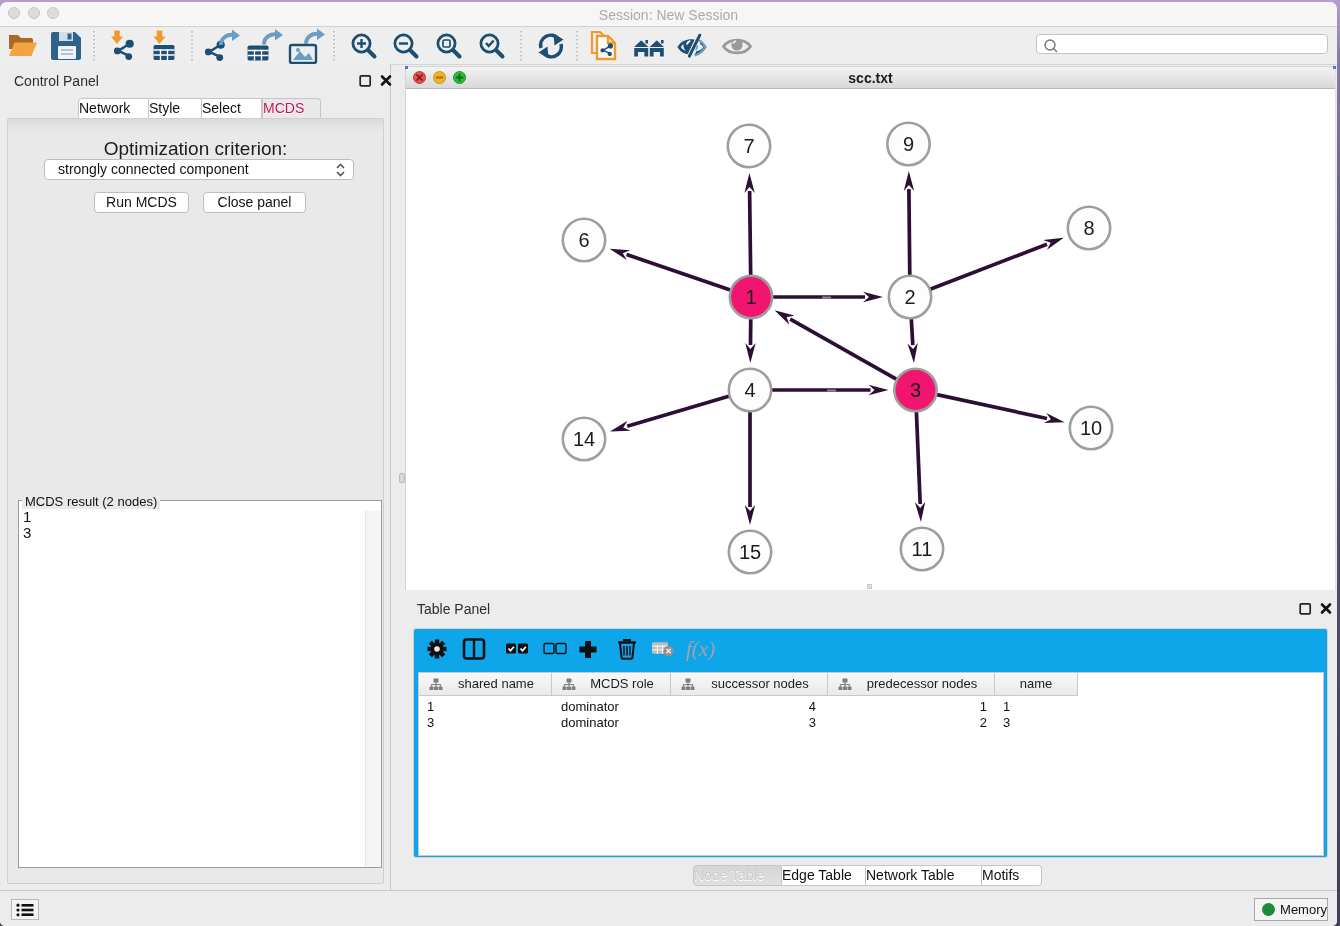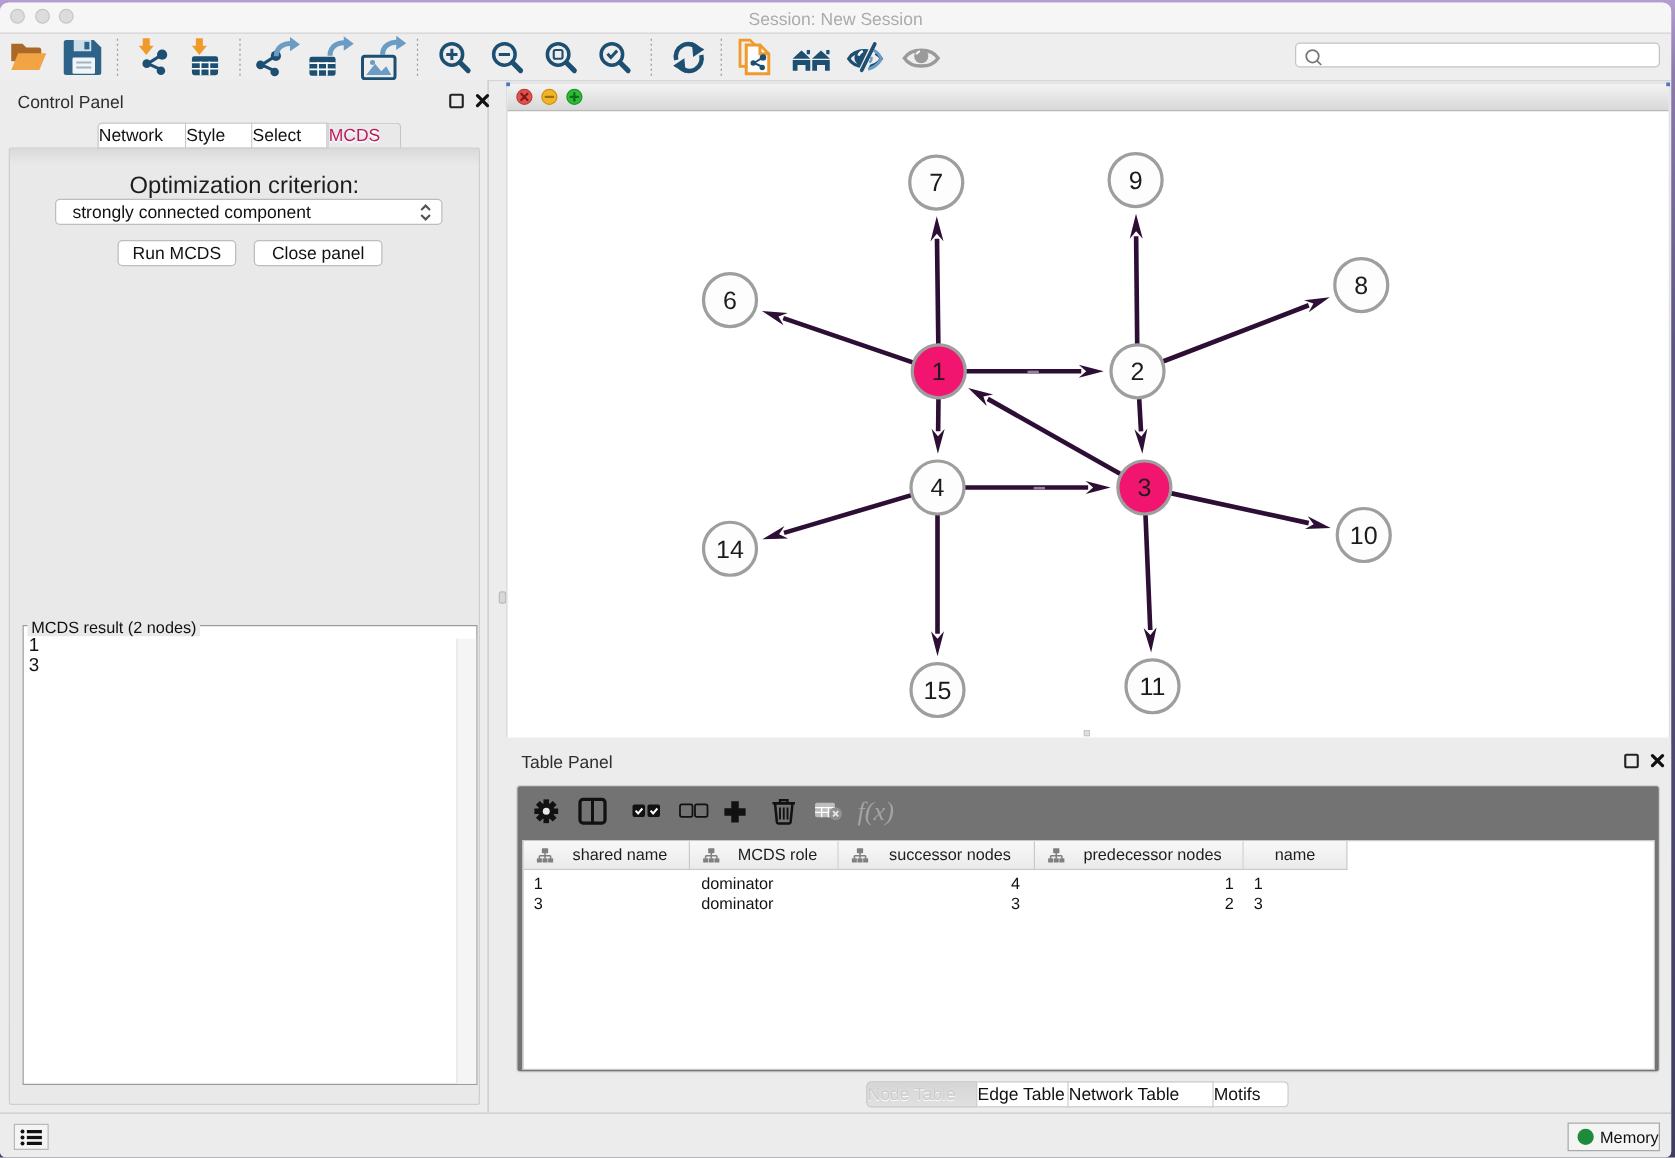--- a/index.html
+++ b/index.html
@@ -25,21 +25,21 @@
 #mcdstext{position:absolute;left:4px;top:8px;font-size:15px;color:#111;line-height:16px}
 #mcdsscroll{position:absolute;right:0;top:10px;width:16px;height:356px;background:#f5f5f5;border-left:1px solid #e6e6e6}
 #grip{position:absolute;left:399px;top:471px;width:6px;height:10px;background:#d8d8d8;border:1px solid #bbb;border-radius:2px}
 .iframe-title{position:absolute;left:0;top:0;width:100%;height:22px;background:linear-gradient(180deg,#f3f3f3,#d8d8d8);border-bottom:1px solid #b9b9b9}
 .tl{position:absolute;top:4px;width:13px;height:13px;border-radius:50%}
 #netframe{position:absolute;left:405px;top:64px;width:931px;height:524px;background:#fff;border-top:1px solid #d2d4d8;border-left:1px solid #d0d4da;border-right:1px solid #dfe1e5}
 #nettitle{position:absolute;top:3px;left:0;width:100%;text-align:center;font-size:14px;font-weight:bold;color:#1a1a1a}
 #nfgrip{position:absolute;left:461px;top:517px;width:5px;height:5px;background:#e0e0e0;border:1px solid #c8c8c8}
 #tframe{position:absolute;left:405px;top:594px;width:932px;height:290px;background:#ececec}
 #tf-title{position:absolute;left:12px;top:5px;font-size:14px;color:#2e2e2e}
-#tf-inner{position:absolute;left:8px;top:32px;width:915px;height:230px;background:#737373;border:1px solid #d2d2d2;border-radius:3px}
+#tf-inner{position:absolute;left:8px;top:32px;width:915px;height:230px;background:#0ea5e9;border:1px solid #d2d2d2;border-radius:3px}
 #ttable{position:absolute;left:4px;top:43px;width:906px;height:184px;background:#fff;border:1px solid #c9c9c9;overflow:hidden}
 .th{position:absolute;top:0;height:23px;background:linear-gradient(180deg,#f8f8f8,#eaeaea);border-right:1px solid #c9c9c9;border-bottom:1px solid #c9c9c9;font-size:13px;color:#1d1d1d;text-align:center;line-height:22px}
 .td{position:absolute;font-size:13px;color:#111;height:16px;line-height:16px}
 #btabs{left:288px;top:269px}
 #status{position:absolute;left:0;top:888px;width:100%;height:36px;background:#ececec;border-top:1px solid #c9c9c9}
 #listbtn{position:absolute;left:11px;top:8px;width:28px;height:21px;background:#f4f4f4;border:1px solid #b9b9b9}
 #membtn{position:absolute;left:1254px;top:7px;width:74px;height:23px;background:#f4f4f4;border:1px solid #a8a8a8;font-size:13px;color:#111;text-align:right;line-height:21px}
 
 .tl svg{display:block}
 </style></head>
@@ -227,20 +227,21 @@
       <div class="tl" style="left:27px;background:#f0b429;border:1px solid #cf920a">
           <svg width="11" height="11" viewBox="0 0 11 11">
             <path d="M2.5,5.5 h6" stroke="#9c6f08" stroke-width="1.8" stroke-linecap="round"></path>
           </svg>
         </div>
       <div class="tl" style="left:47px;background:#2fb93c;border:1px solid #1d9823">
           <svg width="11" height="11" viewBox="0 0 11 11">
             <path d="M5.5,2.5 v6 M2.5,5.5 h6" stroke="#0e6e17" stroke-width="1.8" stroke-linecap="round"></path>
           </svg>
         </div>
+      <div id="nettitle">scc.txt</div>
         <div style="position:absolute;left:-1px;top:-1px;width:3px;height:3px;background:#4a78c4"></div>
         <div style="position:absolute;right:-1px;top:-1px;width:3px;height:3px;background:#4a78c4"></div>
     </div>
     <svg width="929" height="500" viewBox="0 0 929 500" style="position:absolute;left:0;top:22px">
         <g stroke="#2d0f36" stroke-width="3.7">
           <line x1="344.7" y1="188.5" x2="343.6" y2="102.0"></line>
           <line x1="326.5" y1="201.7" x2="220.6" y2="165.5"></line>
           <line x1="364.5" y1="208.0" x2="459.0" y2="208.0"></line>
           <line x1="344.8" y1="227.5" x2="344.5" y2="256.0"></line>
           <line x1="503.8" y1="188.5" x2="502.9" y2="100.0"></line>
@@ -390,21 +391,21 @@
         <div class="td" style="left:584px;top:26px">1</div>
         <div class="td" style="left:8px;top:42px">3</div>
         <div class="td" style="left:142px;top:42px">dominator</div>
         <div class="td" style="left:252px;top:42px;width:145px;text-align:right">3</div>
         <div class="td" style="left:409px;top:42px;width:159px;text-align:right">2</div>
         <div class="td" style="left:584px;top:42px">3</div>
       </div>
     </div>
     <div class="tabrow" id="btabs">
       <div class="tab sel" style="width:89px;border-radius:4px 0 0 4px">Node Table</div>
-        <div class="tab" style="width:73px;border-left:none">Edge Table</div>
+        <div class="tab" style="width:84px;border-left:none">Edge Table</div>
         <div class="tab" style="width:116px;border-left:none">Network Table</div>
         <div class="tab" style="width:60px;border-left:none;border-radius:0 4px 4px 0">Motifs</div>
     </div>
   </div>
   <div id="status">
     <div id="listbtn">
         <svg width="18" height="14" viewBox="0 0 18 14" style="position:absolute;left:4px;top:3px">
           <g fill="#111">
             <circle cx="2" cy="2.2" r="1.6"></circle>
             <circle cx="2" cy="7" r="1.6"></circle>

